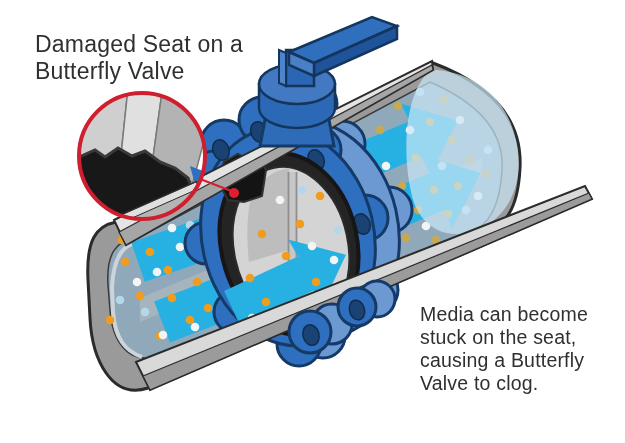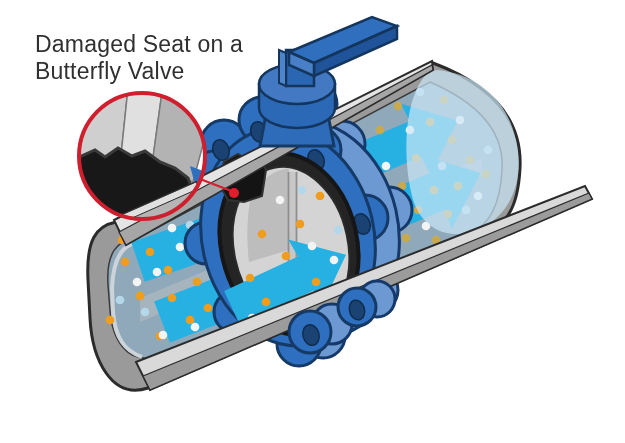--- a/index.html
+++ b/index.html
@@ -223,13 +223,17 @@
                L196,200 L180,216 L100,219 L77,196 Z" fill="#181818" stroke="#3a3a3a" stroke-width="3"></path>
       <path d="M92,228 L196,182 L208,200 L104,246 Z" fill="#b5b5b5" stroke="#2b2b2b" stroke-width="2"></path>
       <path d="M92,228 L196,182 L200,188 L96,234 Z" fill="#e0e0e0" stroke="#2b2b2b" stroke-width="1"></path>
     </g>
     <circle cx="142" cy="156" r="63" fill="none" stroke="#cf1f2e" stroke-width="4"></circle>
   </g>
 </svg>
 
 <div id="title" class="label">Damaged Seat on a
 Butterfly Valve</div>
+<div id="caption" class="label">Media can become
+stuck on the seat,
+causing a Butterfly
+Valve to clog.</div>
 </div>
 
 </body></html>

